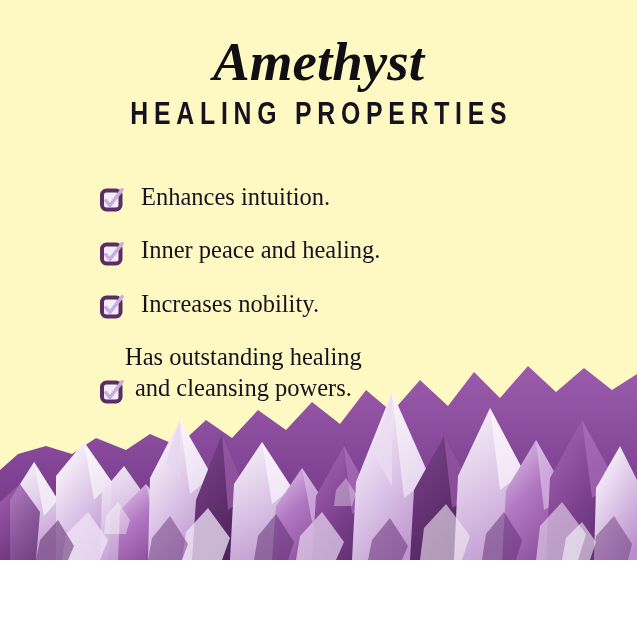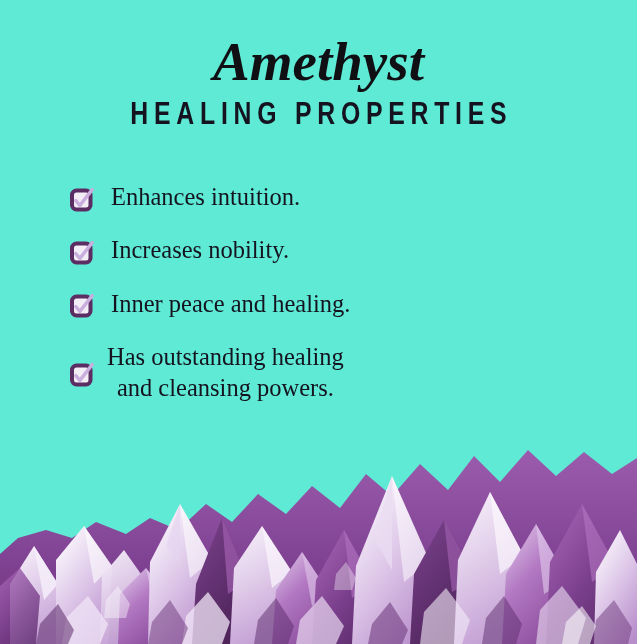--- a/index.html
+++ b/index.html
@@ -3,22 +3,22 @@
 <meta charset="utf-8">
 <style>
   html, body {
     margin: 0;
     padding: 0;
     background: #ffffff;
   }
   .poster {
     position: relative;
     width: 637px;
-    height: 644px;
-    background: #5eead4;
+    height: 560px;
+    background: #fef9c3;
     overflow: hidden;
     font-family: "Liberation Serif", "DejaVu Serif", serif;
   }
 
   
   .header {
     position: absolute;
     top: 0;
     left: 0;
     width: 637px;
@@ -54,22 +54,22 @@
   .list {
     position: absolute;
     top: 181px;
     left: 0;
     width: 637px;
     z-index: 5;
   }
   .list-item {
     position: relative;
     display: flex;
-    align-items: center;
-    padding-left: 70px;
+    align-items: flex-end;
+    padding-left: 100px;
     margin-bottom: 22px;
   }
   .list-item.tight { margin-bottom: 13px; }
 
   .check-wrap {
     position: relative;
     flex: 0 0 auto;
     width: 23px;
     height: 24px;
     margin-top: 6px;
@@ -78,21 +78,21 @@
 
   .item-text {
     flex: 0 0 auto;
     margin-left: 18px;
     font-family: "Liberation Serif", "DejaVu Serif", serif;
     font-size: 24.5px;
     line-height: 1.28;
     color: #14131f;
     white-space: pre-line;
   }
-  .item-text.centered { text-align: center; margin-left: 14px; }
+  .item-text.centered { text-align: center; margin-left: 2px; }
 
   
   .crystals {
     position: absolute;
     left: 0;
     bottom: 0;
     width: 637px;
     height: 210px;
     z-index: 1;
     pointer-events: none;
@@ -121,31 +121,31 @@
       <span class="item-text">Enhances intuition.</span>
     </div>
 
     <div class="list-item">
       <span class="check-wrap">
         <svg width="23" height="24" viewBox="0 0 23 24" aria-hidden="true">
           <rect x="2" y="2.5" width="18.5" height="19" rx="4.5" ry="4.5" fill="#f3eef6" stroke="#5b2d63" stroke-width="4"></rect>
           <path d="M5.8 12.6 L9.9 17.4 L22.2 1.6" fill="none" stroke="#c9aede" stroke-width="3.4" stroke-linecap="round" stroke-linejoin="round"></path>
         </svg>
       </span>
+      <span class="item-text">Inner peace and healing.</span>
+    </div>
+
+    <div class="list-item">
+      <span class="check-wrap">
+        <svg width="23" height="24" viewBox="0 0 23 24" aria-hidden="true">
+          <rect x="2" y="2.5" width="18.5" height="19" rx="4.5" ry="4.5" fill="#f3eef6" stroke="#5b2d63" stroke-width="4"></rect>
+          <path d="M5.8 12.6 L9.9 17.4 L22.2 1.6" fill="none" stroke="#c9aede" stroke-width="3.4" stroke-linecap="round" stroke-linejoin="round"></path>
+        </svg>
+      </span>
       <span class="item-text">Increases nobility.</span>
-    </div>
-
-    <div class="list-item">
-      <span class="check-wrap">
-        <svg width="23" height="24" viewBox="0 0 23 24" aria-hidden="true">
-          <rect x="2" y="2.5" width="18.5" height="19" rx="4.5" ry="4.5" fill="#f3eef6" stroke="#5b2d63" stroke-width="4"></rect>
-          <path d="M5.8 12.6 L9.9 17.4 L22.2 1.6" fill="none" stroke="#c9aede" stroke-width="3.4" stroke-linecap="round" stroke-linejoin="round"></path>
-        </svg>
-      </span>
-      <span class="item-text">Inner peace and healing.</span>
     </div>
 
     <div class="list-item tight">
       <span class="check-wrap">
         <svg width="23" height="24" viewBox="0 0 23 24" aria-hidden="true">
           <rect x="2" y="2.5" width="18.5" height="19" rx="4.5" ry="4.5" fill="#f3eef6" stroke="#5b2d63" stroke-width="4"></rect>
           <path d="M5.8 12.6 L9.9 17.4 L22.2 1.6" fill="none" stroke="#c9aede" stroke-width="3.4" stroke-linecap="round" stroke-linejoin="round"></path>
         </svg>
       </span>
       <span class="item-text centered">Has outstanding healing

